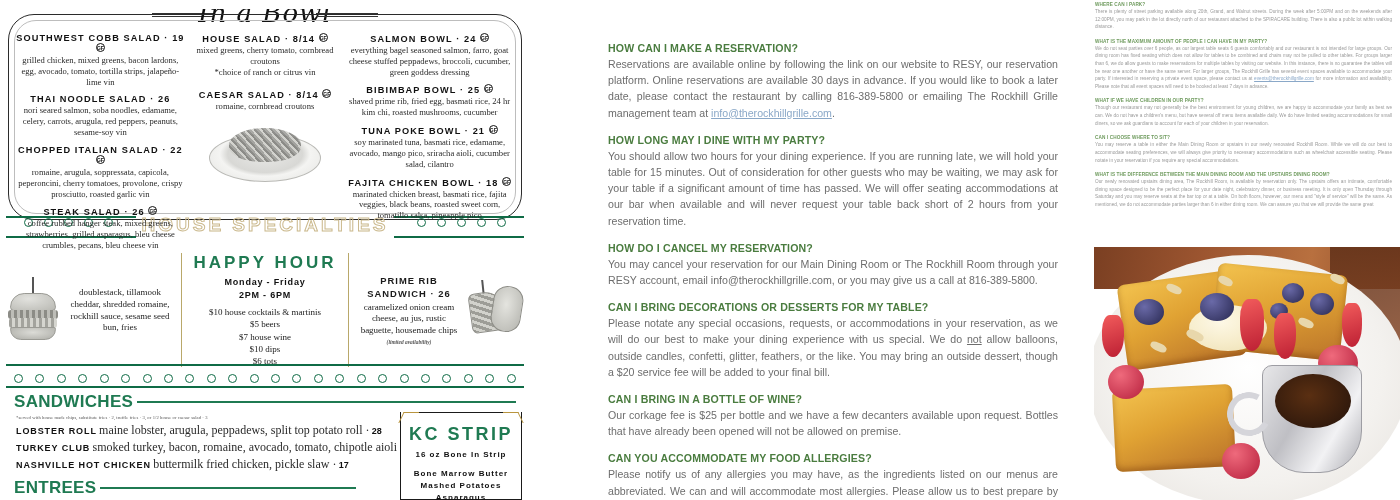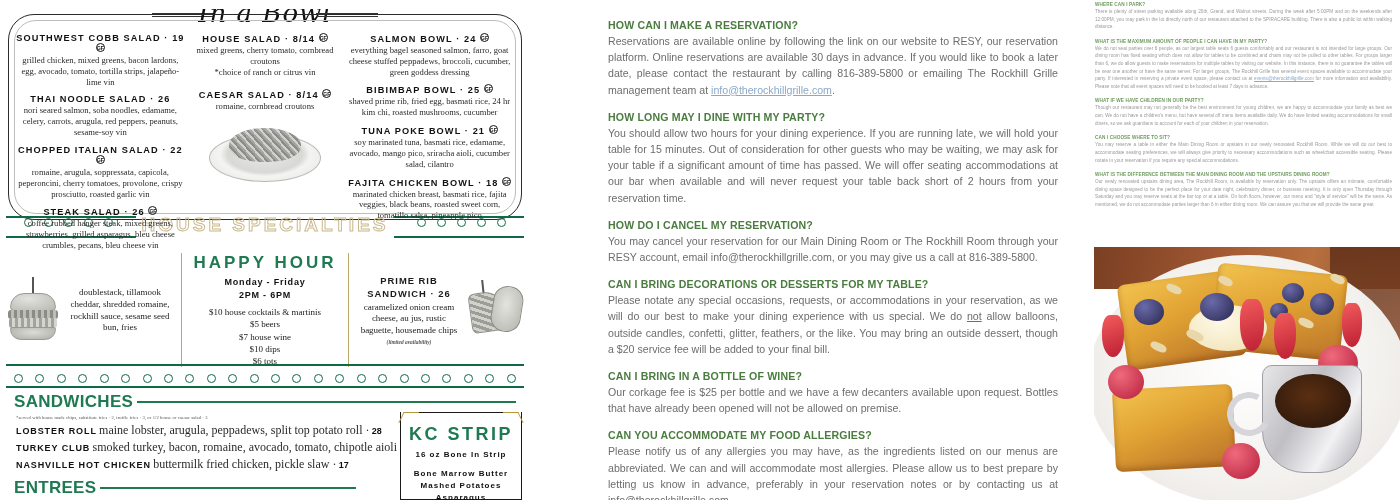--- a/index.html
+++ b/index.html
@@ -121,21 +121,21 @@
   .kc-top:after { right:0; border-right:1.4px solid #b9953f; transform:skewX(26deg); }
   .kc-mid { position:absolute; left:18px; right:18px; top:0; height:0; border-top:1.4px solid #1a1a1a; }
   .kc-title { font-family:"Liberation Sans", sans-serif; font-weight:700; font-size:18px;
               letter-spacing:2.5px; color:#1f7a52; margin-top:12px; }
   .kc-sub { font-family:"Liberation Sans", sans-serif; font-weight:700; font-size:8px;
             letter-spacing:1px; margin-top:5px; color:#111; }
   .kc-sides { font-family:"Liberation Sans", sans-serif; font-weight:700; font-size:8px;
               letter-spacing:1px; line-height:1.5; margin-top:9px; color:#111; }
 
   
-  .faq-col { width:560px; flex:0 0 560px; padding:17px 32px 0 78px; }
+  .faq-col { width:560px; flex:0 0 560px; padding:8px 32px 0 78px;margin-top:32px; }
   .faq-q { font-family:"Liberation Sans", sans-serif; font-weight:700; font-size:10.6px;
            color:#4a7c3f; letter-spacing:.15px; margin-top:13px; }
   .faq-q:first-child { margin-top:2px; }
   .faq-a { font-family:"Liberation Sans", sans-serif; font-size:10.6px; line-height:1.53;
            color:#6d6d6d; text-align:justify; margin-top:2px; }
   .faq-a a { color:#8aa8c8; text-decoration:underline; }
   .faq-a u { text-decoration:underline; }
 
   
   .right-col { width:310px; flex:0 0 310px; position:relative; padding:2px 8px 0 5px; }

